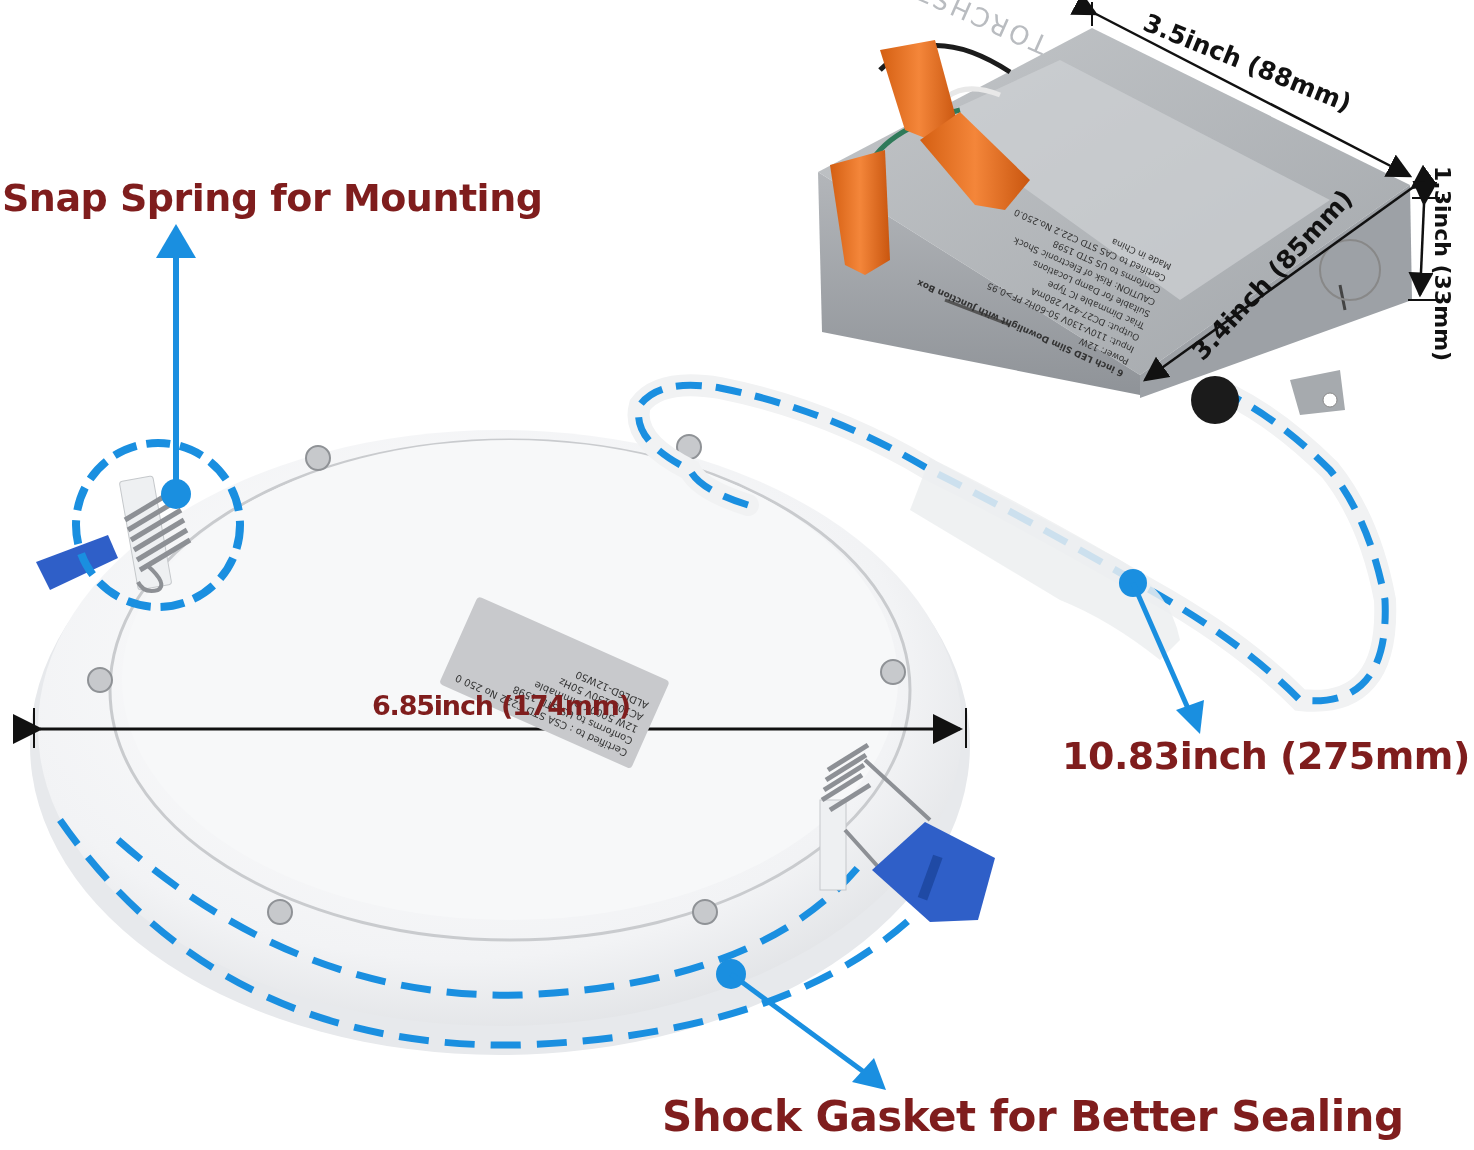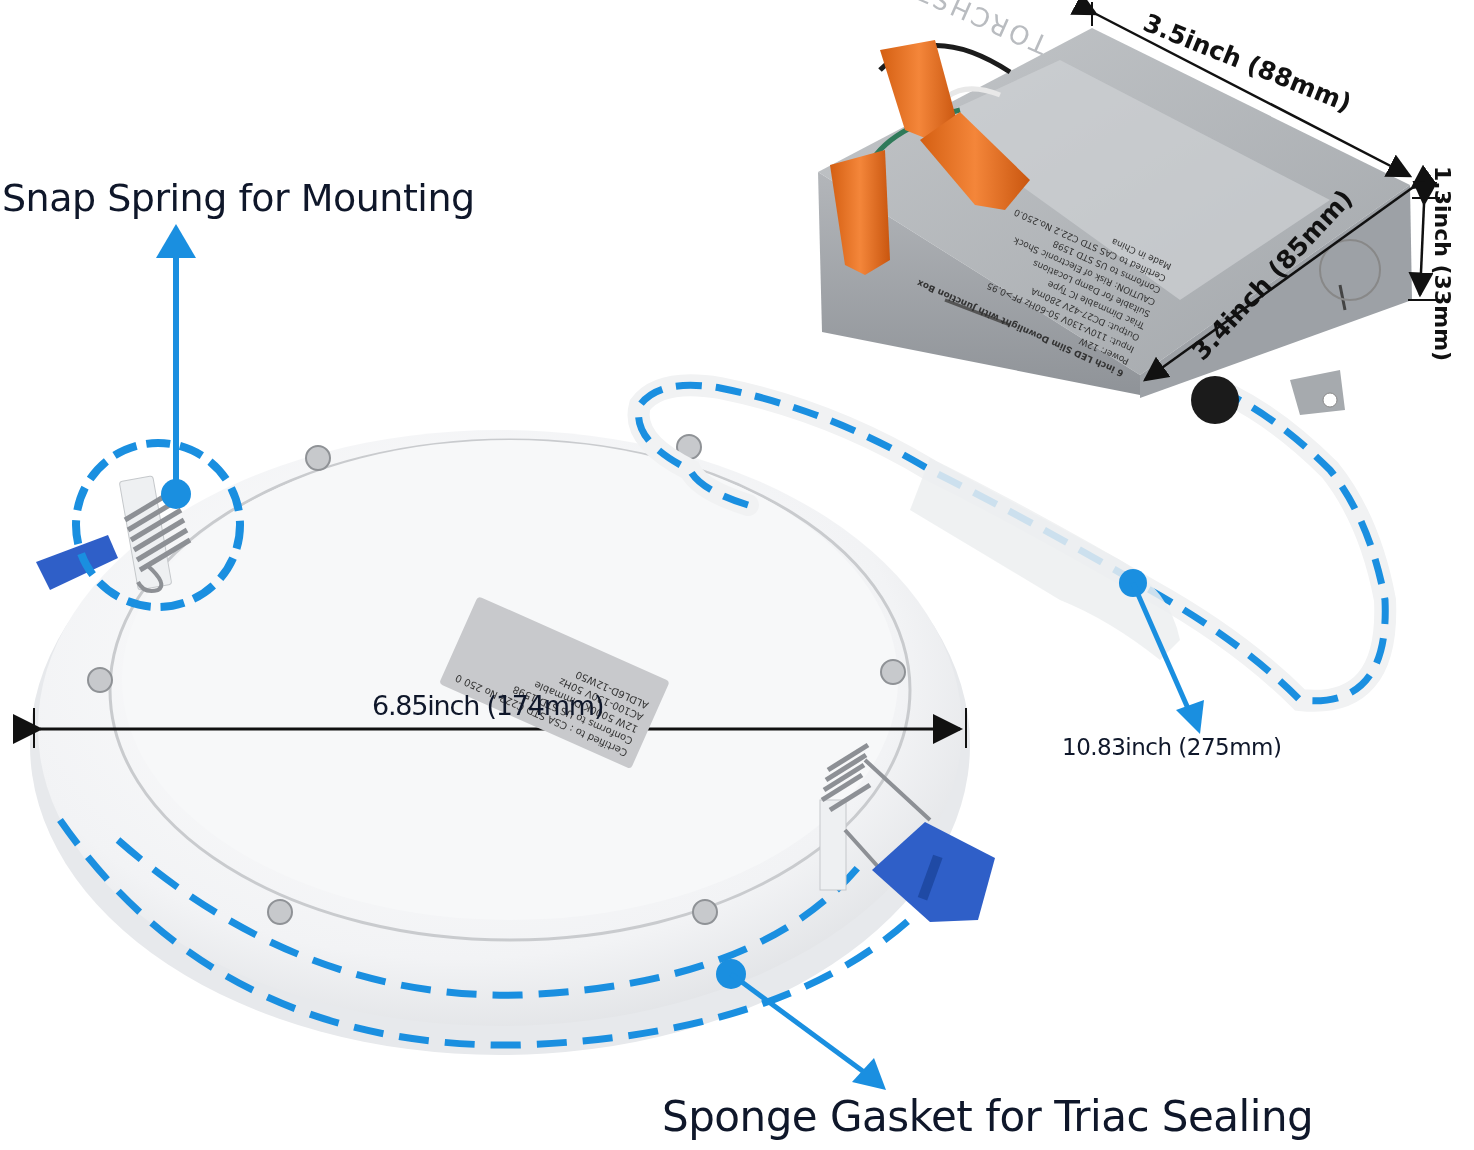--- a/index.html
+++ b/index.html
@@ -1,23 +1,23 @@
 <!DOCTYPE html>
 <html><head>
 <meta charset="utf-8">
 <style>
   html, body { margin: 0; padding: 0; background: #ffffff; }
   body { width: 1474px; height: 1150px; position: relative; overflow: hidden;
          font-family: "DejaVu Sans", sans-serif; }
   #scene { position: absolute; left: 0; top: 0; width: 1474px; height: 1150px; }
-  .callout { position: absolute; font-family: "DejaVu Sans", sans-serif; font-weight: normal;
-             color: #0f172a; white-space: nowrap; letter-spacing: -0.5px; }
+  .callout { position: absolute; font-family: "DejaVu Sans", sans-serif; font-weight: bold;
+             color: #7f1d1d; white-space: nowrap; letter-spacing: -0.5px; }
   #lbl-snap { left: 2px; top: 176px; font-size: 38px; }
   #lbl-gasket { left: 662px; top: 1092px; font-size: 42px; }
-  #lbl-wire { left: 1062px; top: 734px; font-size: 23px; }
+  #lbl-wire { left: 1062px; top: 734px; font-size: 38px; }
   #lbl-diam { left: 372px; top: 690px; font-size: 27px; letter-spacing: -1.2px; }
   .rot { position: absolute; font-family: "DejaVu Sans", sans-serif; font-weight: bold;
          color: #111111; white-space: nowrap; transform-origin: 0 0; }
   #lbl-len  { left: 1150px; top: 8px; font-size: 25px; transform: rotate(22deg); }
   #lbl-wid  { left: 1186px; top: 346px; font-size: 25px; transform: rotate(-47deg); }
   #lbl-hgt  { left: 1455px; top: 166px; font-size: 22px; transform: rotate(90deg); }
   .plabel { position: absolute; font-family: "DejaVu Sans", sans-serif; font-size: 10px;
             color: #333; line-height: 13px; white-space: nowrap; transform-origin: 0 0; }
   #panel-label { left: 478px; top: 596px; width: 210px; height: 96px;
                  background: #c8c9cc; border-radius: 4px;
@@ -178,18 +178,18 @@
   <div>Output: DC27-42V 280mA</div>
   <div>Triac Dimmable IC Type</div>
   <div>Suitable for Damp Locations</div>
   <div>CAUTION: Risk of Electronic Shock</div>
   <div>Conforms to US STD 1598</div>
   <div>Certified to CAS STD C22.2 No.250.0</div>
   <div>Made in China</div>
 </div>
 
 <div id="lbl-snap" class="callout">Snap Spring for Mounting</div>
-<div id="lbl-gasket" class="callout">Sponge Gasket for Triac Sealing</div>
+<div id="lbl-gasket" class="callout">Shock Gasket for Better Sealing</div>
 <div id="lbl-wire" class="callout">10.83inch (275mm)</div>
 <div id="lbl-diam" class="callout">6.85inch (174mm)</div>
 <div id="lbl-len" class="rot">3.5inch (88mm)</div>
 <div id="lbl-wid" class="rot">3.4inch (85mm)</div>
 <div id="lbl-hgt" class="rot">1.3inch (33mm)</div>
 
 </body></html>

